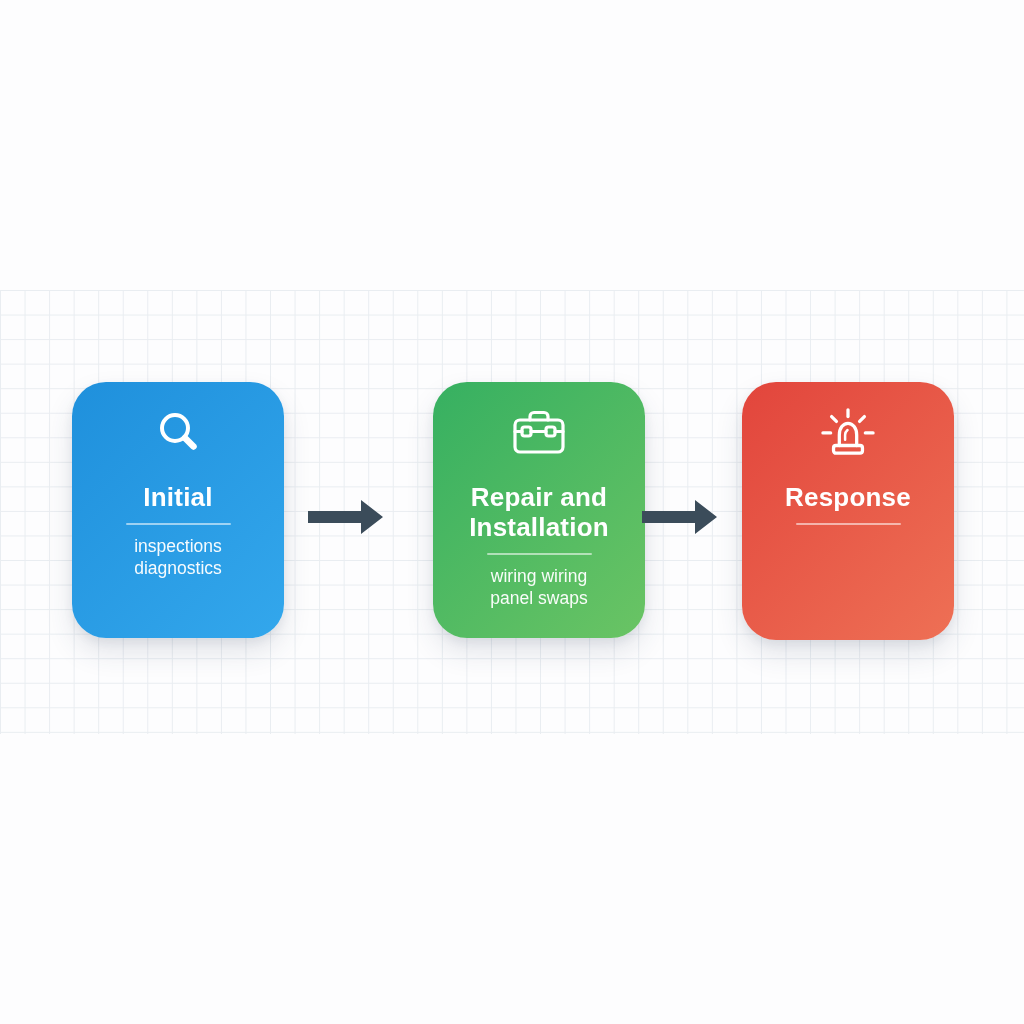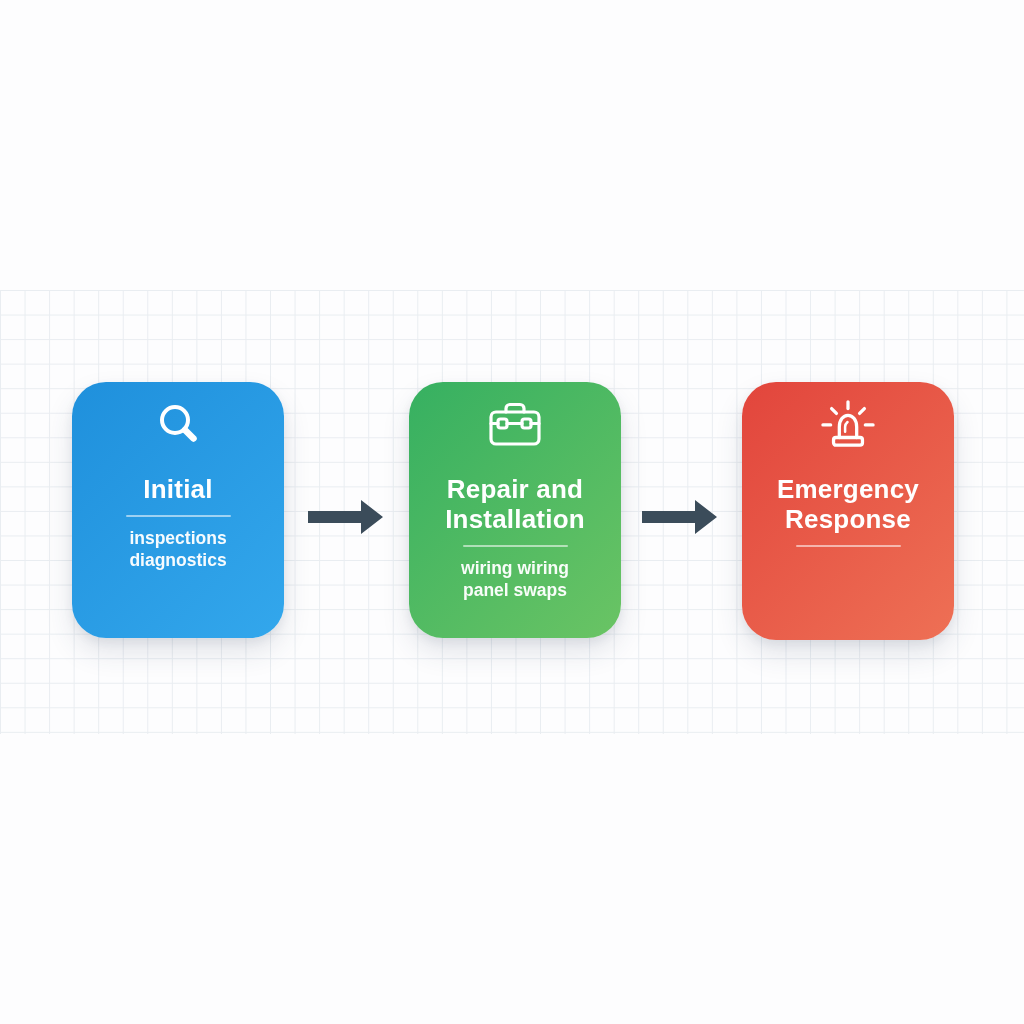--- a/index.html
+++ b/index.html
@@ -22,21 +22,21 @@
   }
   .card {
     position:absolute;
     top:382px;
     width:212px; height:256px;
     border-radius:34px;
     box-shadow:0 14px 28px rgba(45,65,90,0.13), 0 4px 10px rgba(45,65,90,0.08);
     display:flex;
     flex-direction:column;
     align-items:center;
-    padding-top:16px;
+    padding-top:24px;
     color:#ffffff;
     text-align:center;
   }
   .card.c0 { left:72px; }
   .card.c1 { left:409px; }
   .card.c2 { left:742px; height:258px; }
   .card-icon { height:52px; display:flex; align-items:center; justify-content:center; }
   .card-icon svg { display:block; }
   .card-title {
     margin-top:24px;
@@ -48,21 +48,21 @@
   .card-divider {
     margin-top:11px;
     width:105px; height:2px;
     background:rgba(255,255,255,0.55);
     border-radius:1px;
   }
   .card-subtitle {
     margin-top:10px;
     font-size:17.5px;
     line-height:22px;
-    font-weight:700;
+    font-weight:400;
     color:rgba(255,255,255,0.96);
   }
   .arrow {
     position:absolute;
     top:499px;
     width:76px; height:36px;
   }
   .arrow.a0 { left:308px; }
   .arrow.a1 { left:642px; }
 </style>
@@ -85,21 +85,21 @@
   <div class="card-subtitle">
     <div>inspections</div>
     <div>diagnostics</div>
   </div>
 </div>
 
 <svg class="arrow a0" viewBox="0 0 76 36">
   <polygon points="0,12 53,12 53,1 75,18 53,35 53,24 0,24" fill="#3b4c5a"></polygon>
 </svg>
 
-<div class="card c1" style="background: linear-gradient(135deg, rgb(54, 176, 97), rgb(106, 196, 100));">
+<div class="card c1" style="background: linear-gradient(135deg, rgb(54, 176, 97), rgb(106, 196, 100)); margin-left: 24px;">
   <div class="card-icon">
     <svg width="52" height="46" viewBox="0 0 52 46" fill="none" stroke="#ffffff" stroke-width="3.2" stroke-linecap="round" stroke-linejoin="round">
       <path d="M17,11 V7.5 a4,4 0 0 1 4,-4 h10 a4,4 0 0 1 4,4 V11"></path>
       <rect x="2" y="11" width="48" height="32" rx="5"></rect>
       <path d="M2,22.5 H9 M18,22.5 H33 M42,22.5 H50"></path>
       <rect x="9" y="18" width="9" height="9" rx="2.5"></rect>
       <rect x="33" y="18" width="9" height="9" rx="2.5"></rect>
     </svg>
   </div>
   <div class="card-title">
@@ -124,17 +124,16 @@
       <path d="M13,12 L18,17"></path>
       <path d="M47,12 L42,17"></path>
       <path d="M4,29 H12"></path>
       <path d="M56,29 H48"></path>
       <path d="M21,42 V31 c0,-7 4,-12 9,-12 s9,5 9,12 V42"></path>
       <path d="M27,36 v-5 a7,7 0 0 1 2.5,-5" stroke-width="2.6"></path>
       <rect x="15" y="42" width="30" height="8" rx="2.5"></rect>
     </svg>
   </div>
   <div class="card-title">
-    <div>Emergency</div>
     <div>Response</div>
   </div>
   <div class="card-divider"></div>
 </div>
 
 </body></html>

